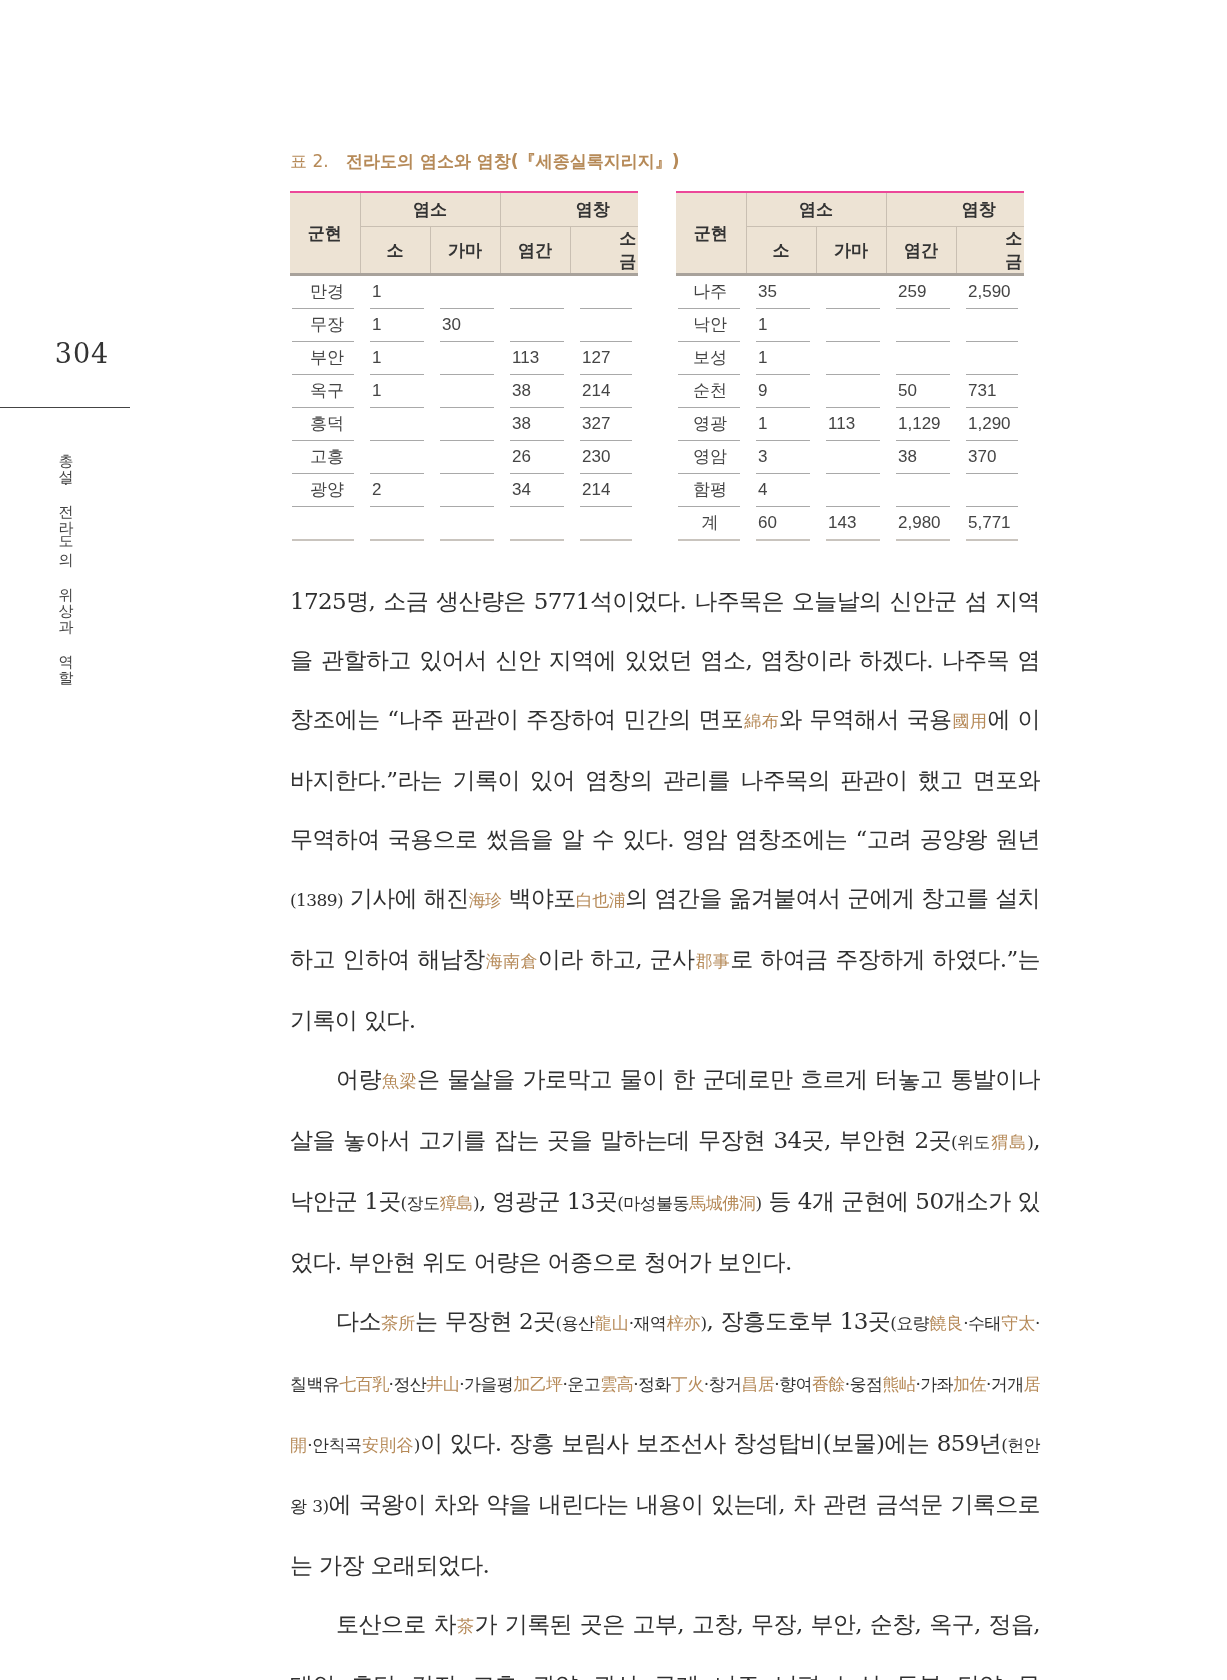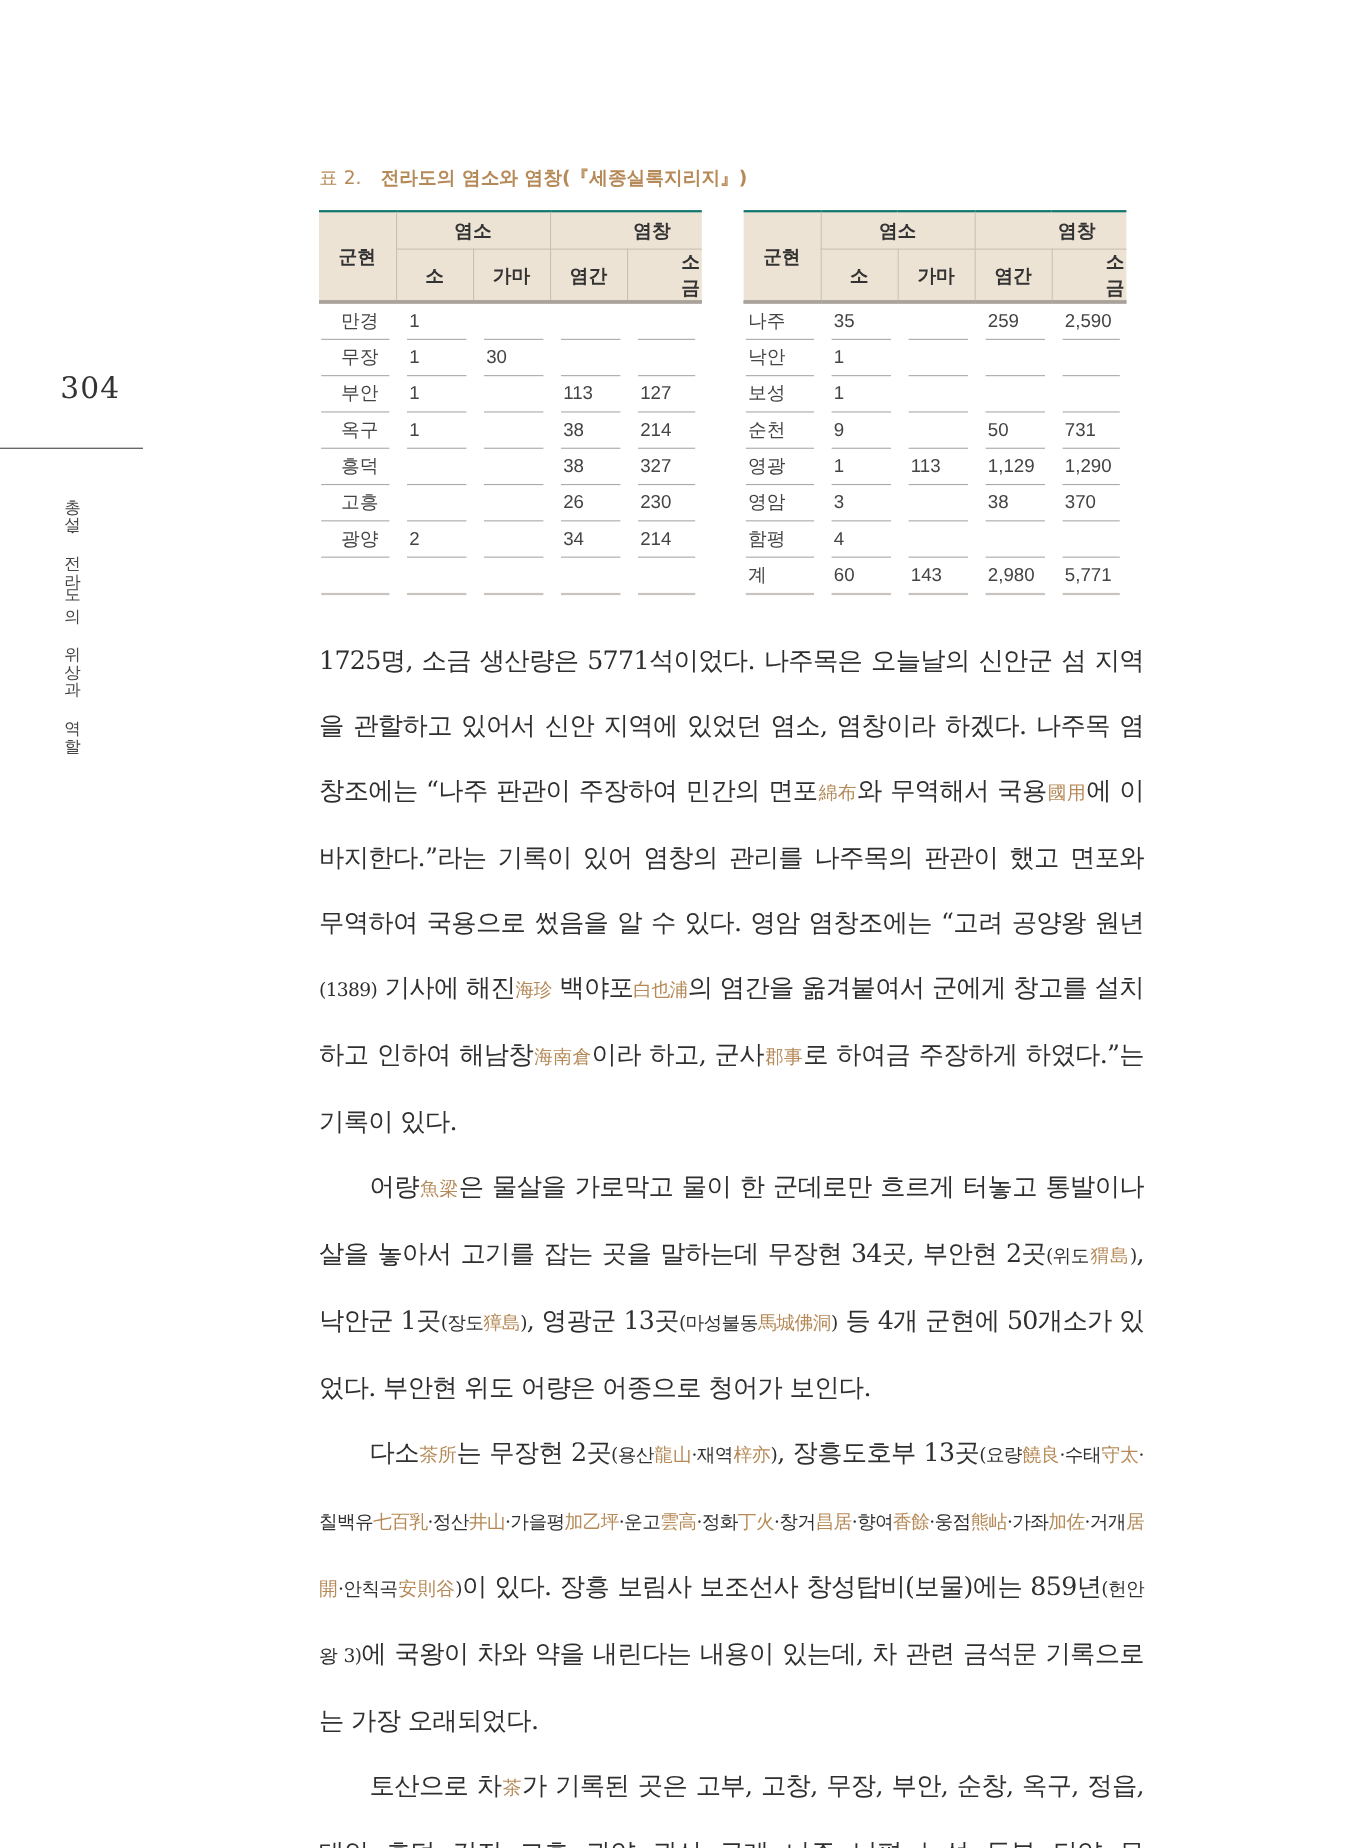--- a/index.html
+++ b/index.html
@@ -32,35 +32,35 @@
   .tbl {
     position: absolute; top: 191px; border-collapse: collapse;
     font-family: "Liberation Sans", "DejaVu Sans", sans-serif; font-size: 17px; color: #444;
   }
   .tbl.left { left: 290px; }
   .tbl.right { left: 676px; }
   .tbl th {
     background: #ede3d4; font-weight: bold; color: #333; font-size: 17px;
     border: 1px solid #c9bfb2; text-align: center; height: 33px; padding: 0;
   }
-  .tbl thead tr:first-child th { border-top: 2px solid #0f766e; }
+  .tbl thead tr:first-child th { border-top: 2px solid #ec4899; }
   .tbl thead tr:last-child th { border-bottom: 3px solid #a8a29b; }
   .tbl th.rowspan { border-bottom: 3px solid #a8a29b; }
   .tbl th:first-child { border-left: none; }
   .tbl th:last-child { border-right: none; padding-left: 47px; }
   .tbl td {
     height: 32px; padding: 0 0 0 2px; text-align: left; vertical-align: middle;
     position: relative;
   }
   .tbl td .cell {
     display: block; margin: 0 6px 0 8px; padding-left: 2px; height: 32px; line-height: 32px;
     border-bottom: 1px solid #a9a9a9;
   }
   .tbl td.name .cell { margin-left: 0; padding-left: 18px; }
-  .tbl.right td.name .cell { padding-left: 2px; }
+  .tbl.right td.name .cell { padding-left: 2px; text-align: center; }
   .tbl tbody tr.last td .cell { border-bottom: 2px solid #c9c4be; }
 
   .body-text {
     position: absolute; left: 290px; top: 572px; width: 750px;
     font-family: "DejaVu Serif", "Liberation Serif", serif; font-size: 23px; color: #2f2f2f;
     line-height: 59px; text-align: justify; letter-spacing: -0.6px;
   }
   .body-text p { margin: 0; }
   .body-text p.indent { text-indent: 46px; }
   .hanja { color: #b68a58; font-size: 17px; }

